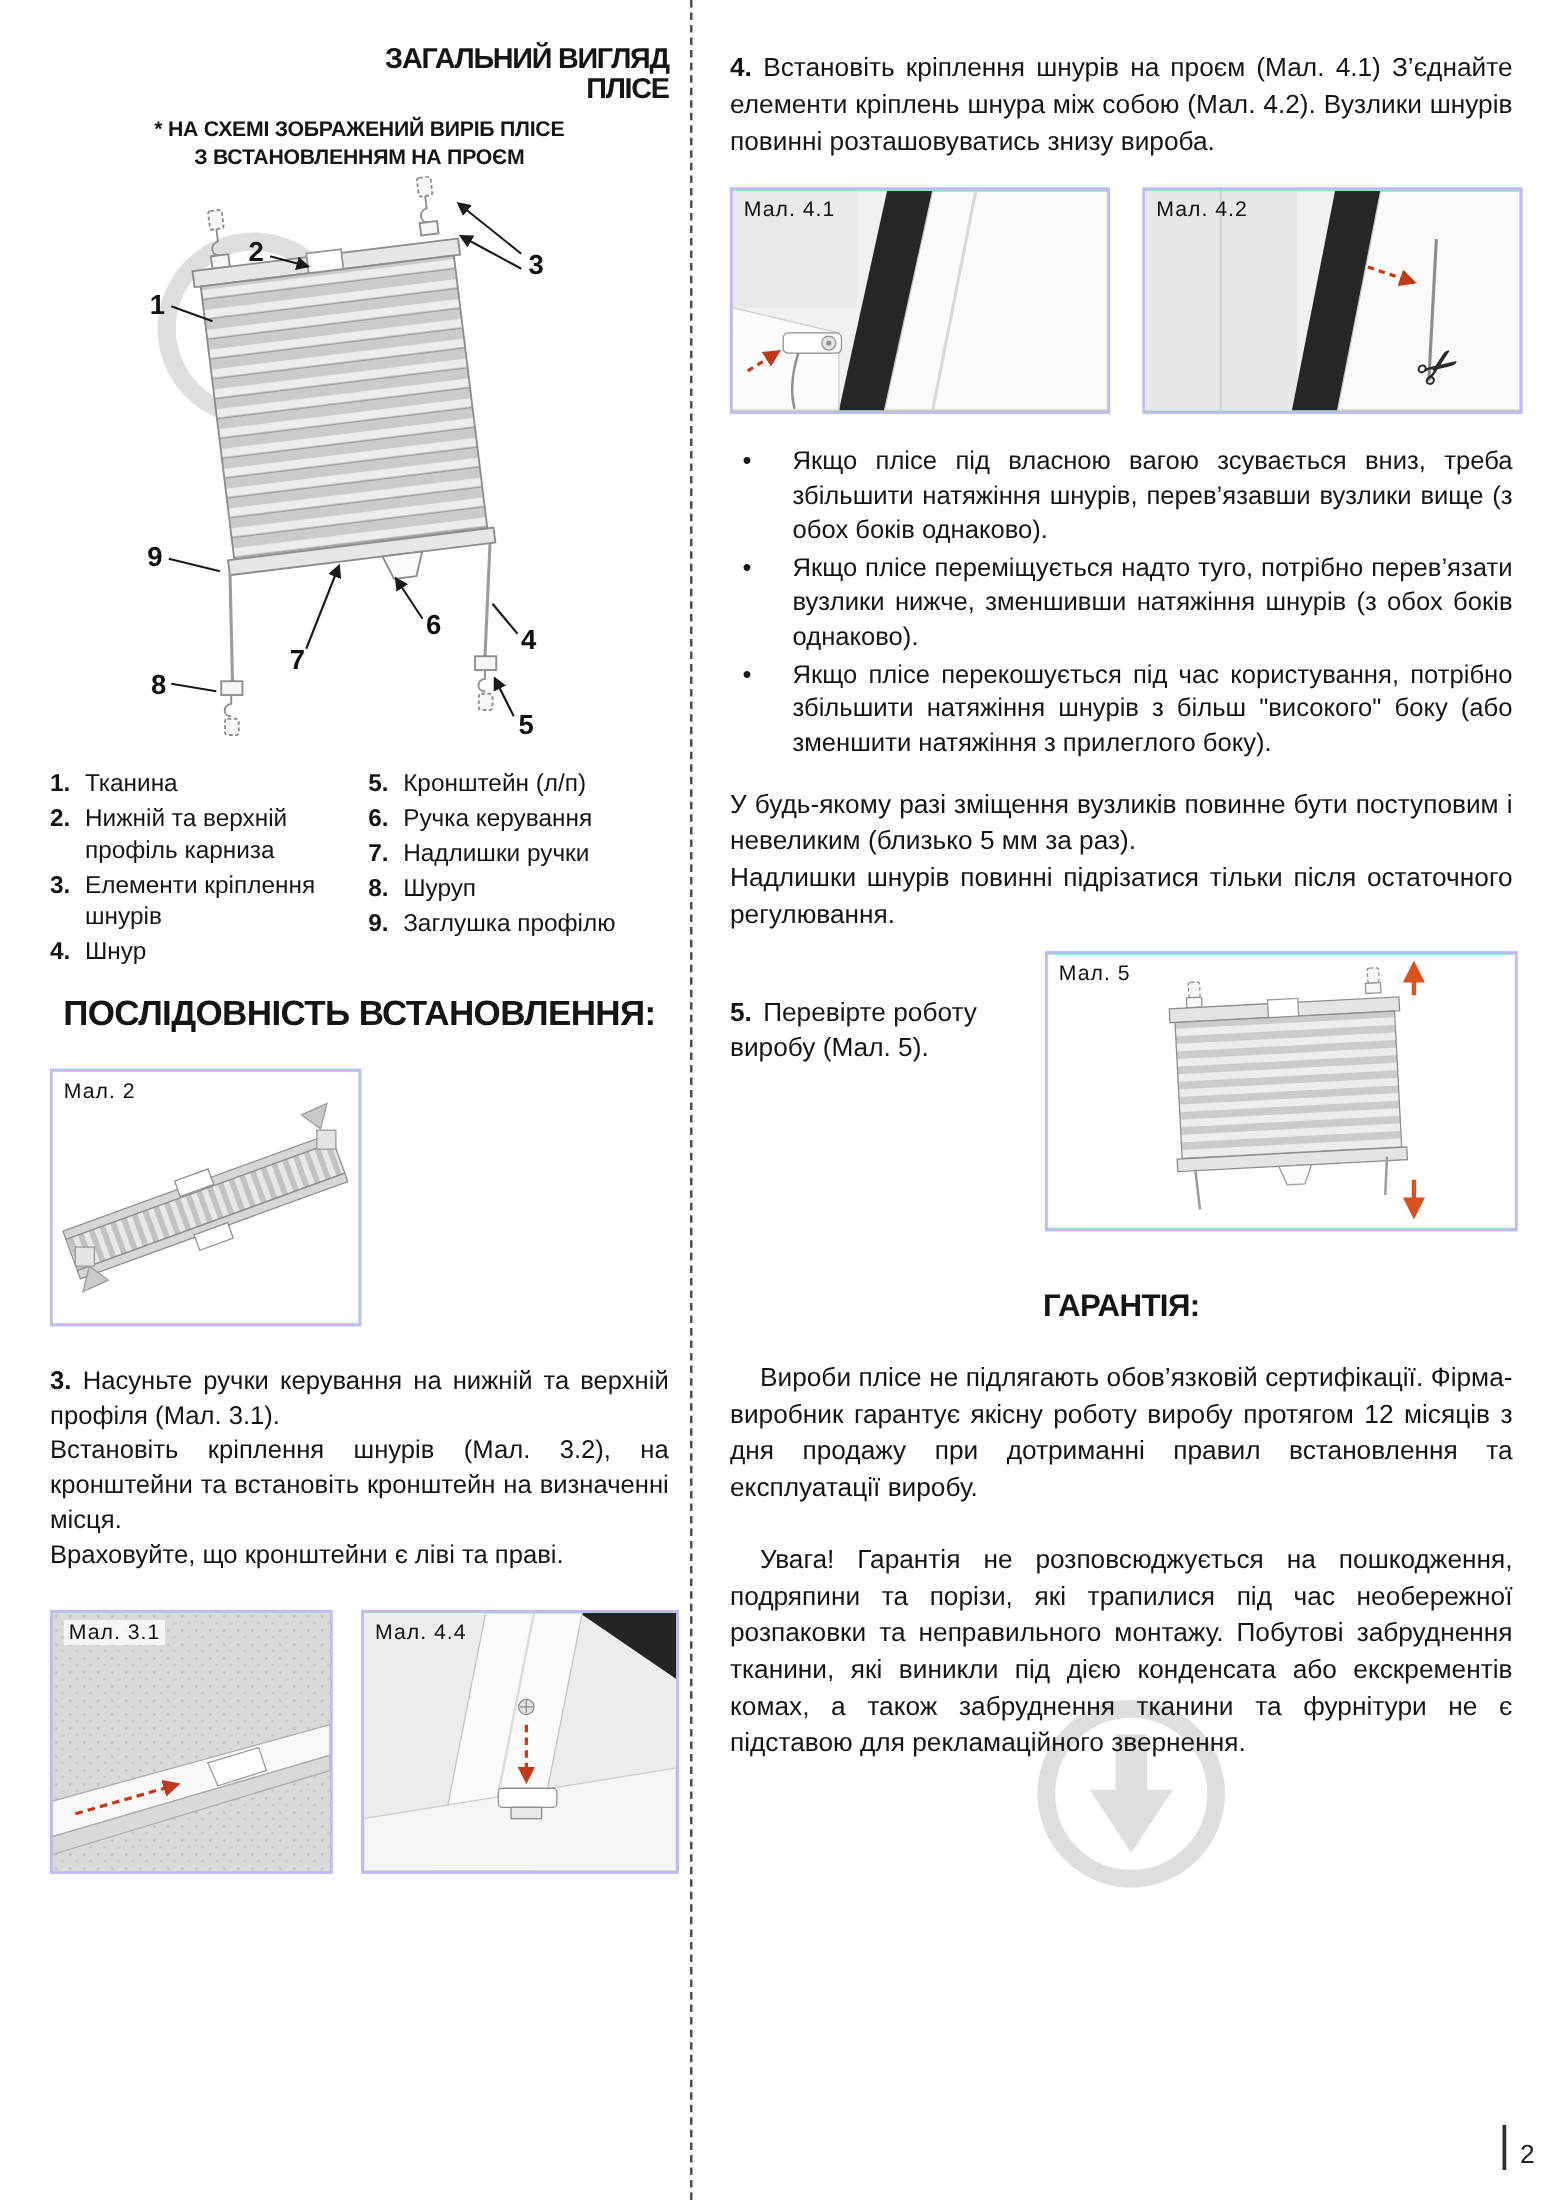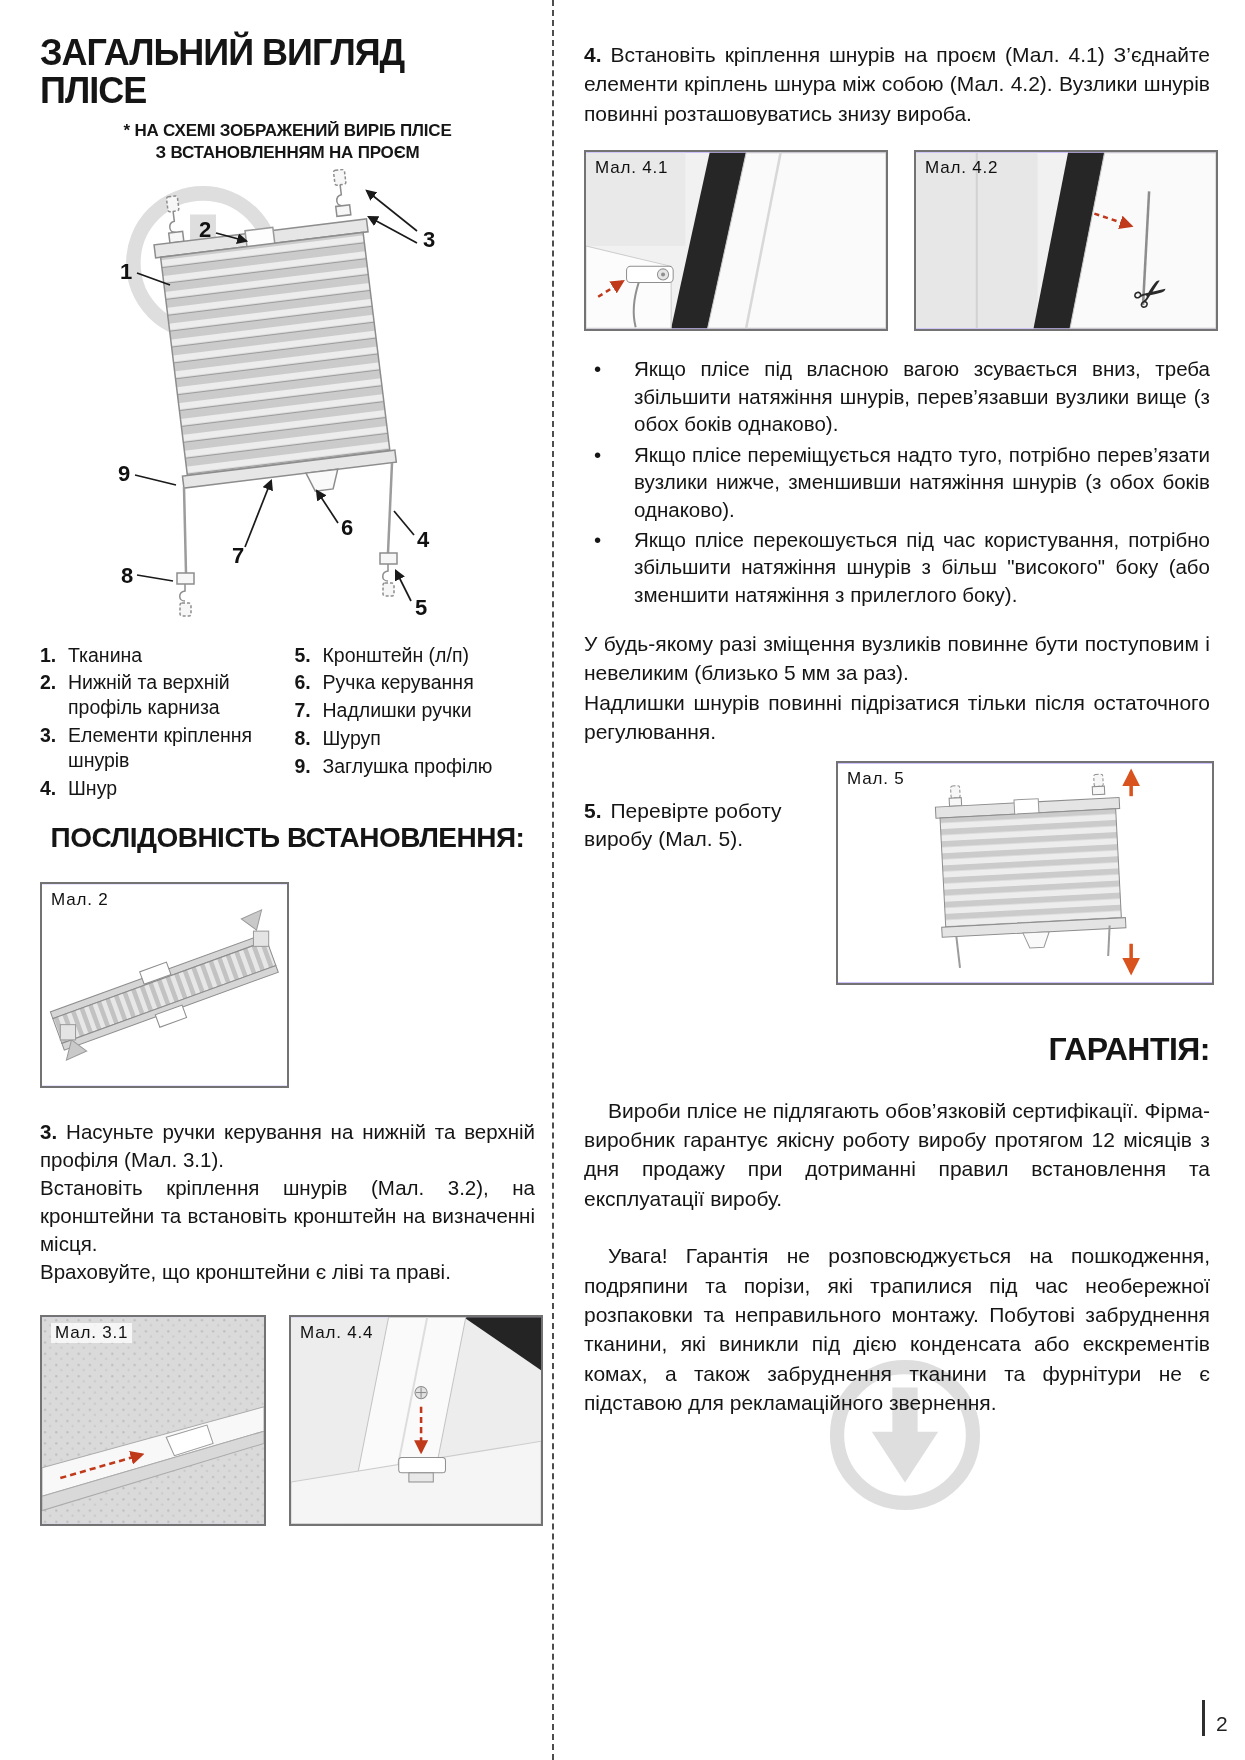--- a/index.html
+++ b/index.html
@@ -9,39 +9,39 @@
   }
   .divider { position:absolute; left:552px; top:0; height:1760px; width:0; border-left:2.5px dashed #4d4d4d; z-index:2;}
   .col-left  { position:absolute; left:40px;  top:34px; width:495px; z-index:1; }
   .col-right { position:absolute; left:584px; top:40px; width:626px; z-index:1; }
 
   .watermark { position:absolute; z-index:0; }
   .watermark svg { width:100%; height:100%; }
   .wm1 { left:122px; top:182px; width:162px; height:162px; }
   .wm2 { left:826px; top:1356px; width:158px; height:158px; }
 
-  .title { text-align:left; font-weight:700; font-size:36px; line-height:1.06; letter-spacing:-1px; }
+  .title { text-align:right; font-weight:700; font-size:23px; line-height:1.06; letter-spacing:-1px; }
   .subtitle { text-align:center; font-weight:700; font-size:17px; line-height:1.3; letter-spacing:-0.2px; margin-top:10px; }
 
   .diagram-wrap { position:relative; margin-top:4px; height:472px; }
 
   .legend { display:flex; gap:14px; margin-top:2px; font-size:19.5px; line-height:1.28; }
   .legend-col { flex:1; }
   .legend-item { display:flex; margin-bottom:3px; }
   .legend-num { font-weight:700; width:28px; flex:none; }
 
   .section-header { text-align:center; font-weight:700; font-size:28px; letter-spacing:-0.5px; margin-top:18px; }
 
   .body-text { font-size:20.5px; line-height:1.36; text-align:justify; }
   .bnum { font-weight:700; margin-right:9px; }
 
   .step2-row { display:flex; margin-top:28px; gap:7px; }
   .step2-text { width:243px; }
 
-  .fig-box { position:relative; border:2px solid #737373; background:#c4b5fd; overflow:hidden; flex:none; }
+  .fig-box { position:relative; border:2px solid #c4b5fd; background:#86efac; overflow:hidden; flex:none; }
   .fig-box svg { display:block; width:100%; height:100%; }
   .fig-label { position:absolute; top:6px; left:9px; font-size:17px; letter-spacing:0.8px; color:#111; z-index:2; }
   .fig-label.on-busy { background:rgba(255,255,255,0.75); padding:0 4px; }
 
   .fig2-box  { width:245px; height:202px;text-align:right; }
   .step3 { margin-top:30px; }
   .figs-row-3 { display:flex; gap:23px; margin-top:30px; }
   .fig31-box { width:222px; height:207px; }
   .fig32-box { width:250px; height:207px; }
 
@@ -52,21 +52,21 @@
   .bullet { position:relative; padding-left:50px; margin-bottom:3px; font-size:20.5px; line-height:1.34; text-align:justify; }
   .bullet::before { content:"\2022"; position:absolute; left:10px; top:0; }
 
   .note { margin-top:22px; }
   .note div { margin-bottom:2px; }
 
   .step5-block { position:relative; margin-top:14px; height:232px; }
   .step5-text { position:absolute; left:0; top:36px; width:240px; font-size:21px; line-height:1.36; }
   .fig5-box { position:absolute; left:252px; top:0; width:374px; height:220px; }
 
-  .warranty-header { text-align:right; font-weight:700; font-size:32px; letter-spacing:-0.5px; margin-top:38px; }
+  .warranty-header { text-align:center; font-weight:700; font-size:25px; letter-spacing:-0.5px; margin-top:38px; }
   .warranty-p { position:relative; z-index:1; margin-top:28px; font-size:21px; line-height:1.4; text-align:justify; text-indent:24px; }
 
   .footer-bar { position:absolute; left:1202px; top:1700px; width:3px; height:36px; background:#2e2e2e; }
   .page-number { position:absolute; left:1216px; top:1712px; font-size:21px; color:#222; }
 </style>
 </head>
 <body>
 
 <svg width="0" height="0" style="position:absolute" aria-hidden="true">
   <defs>

